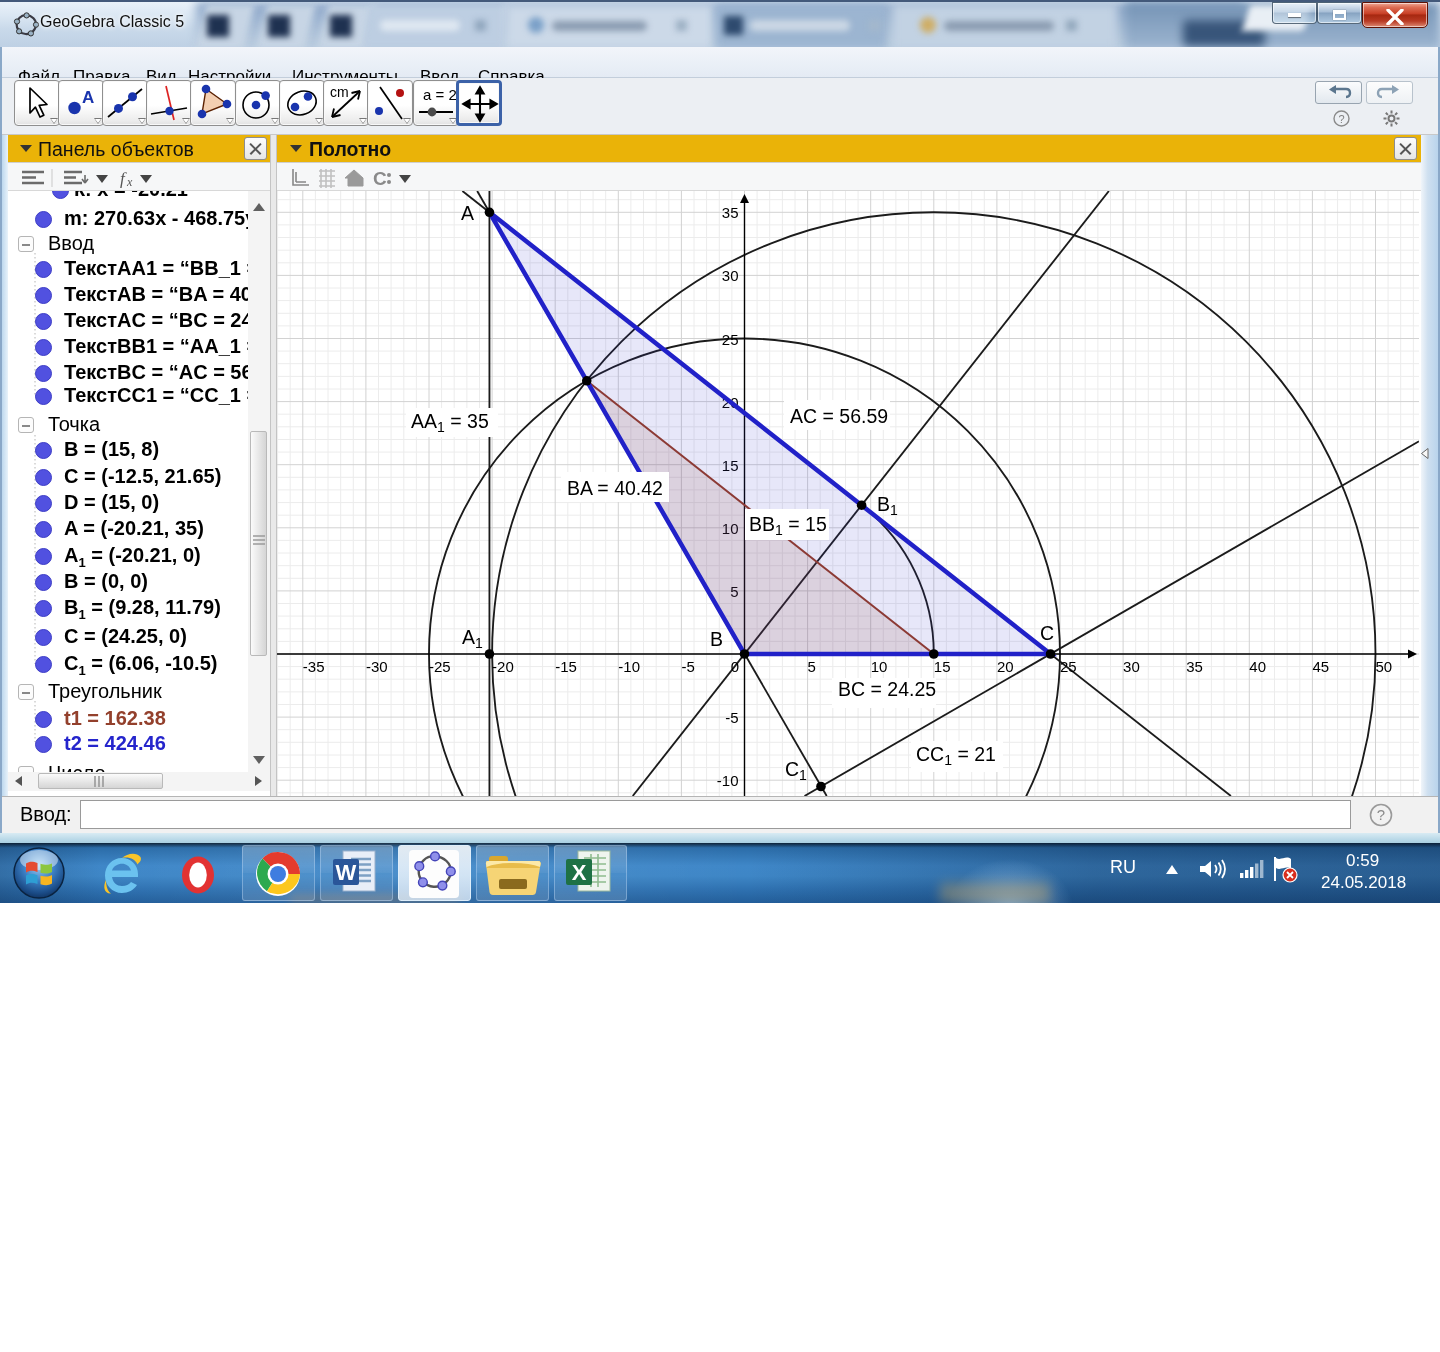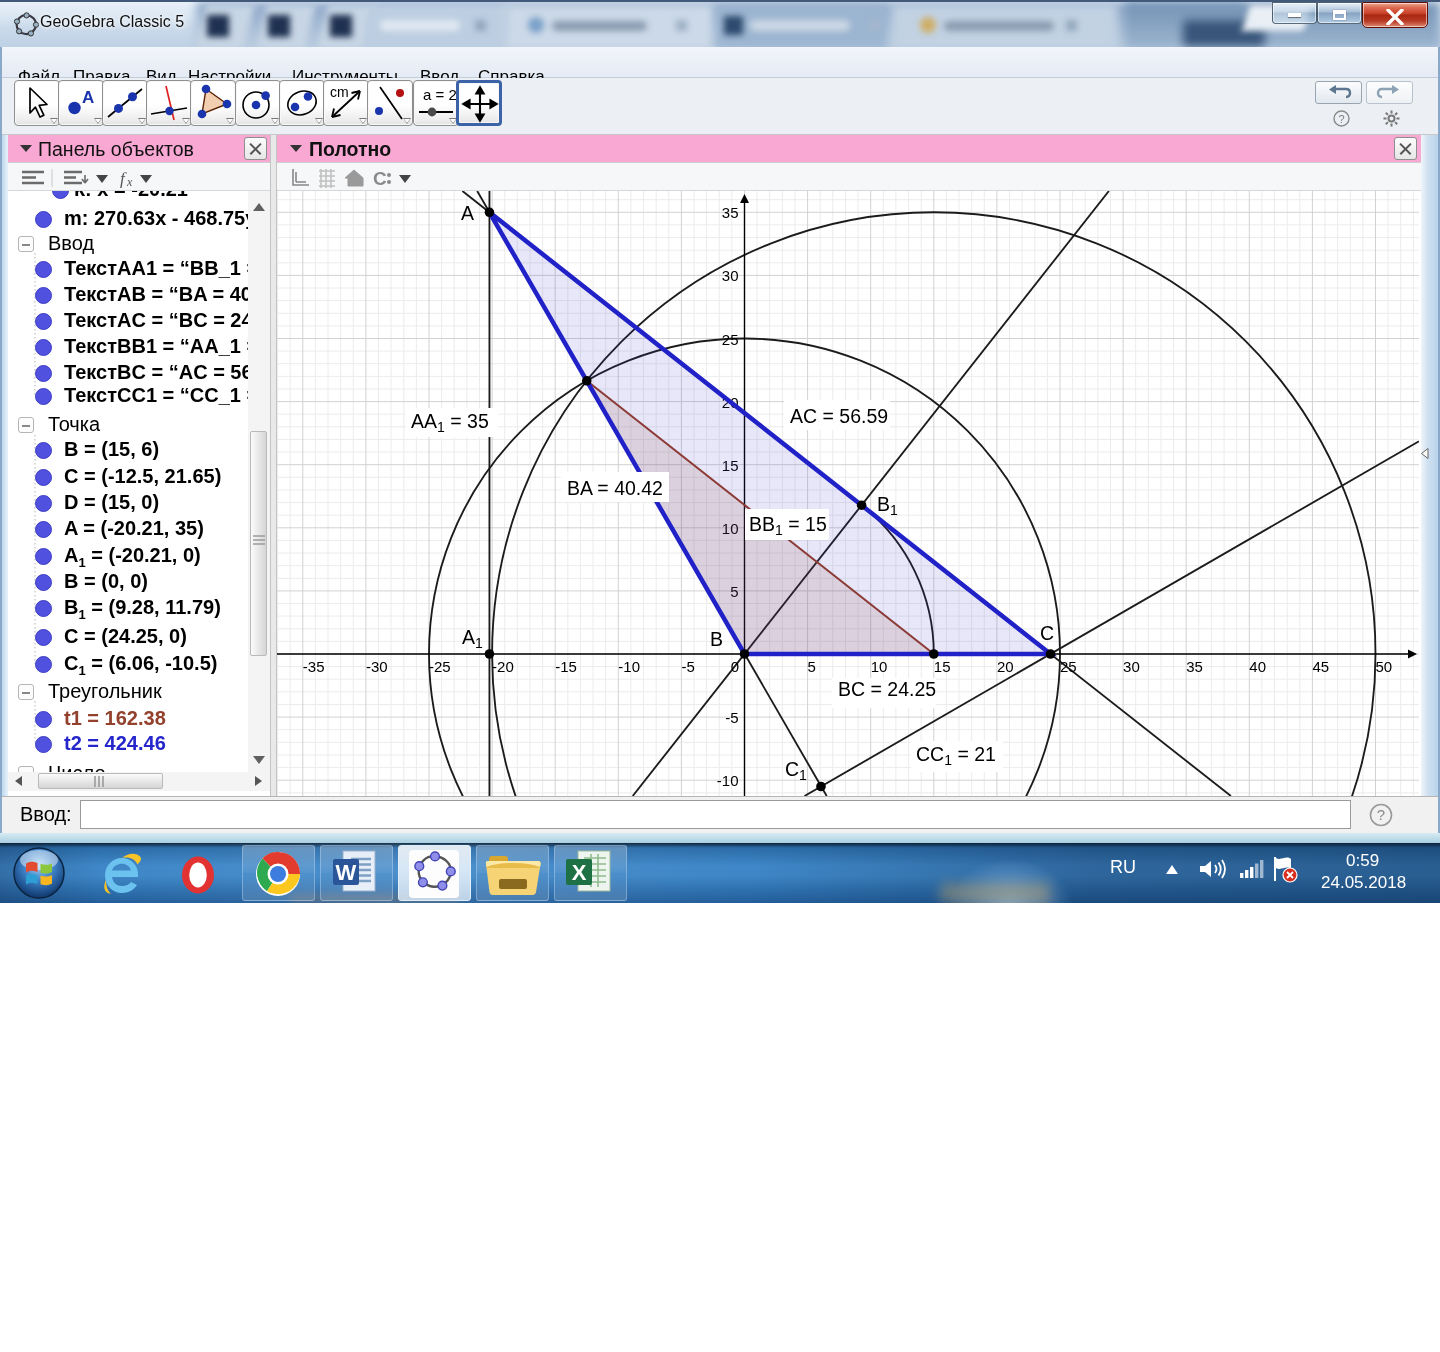--- a/index.html
+++ b/index.html
@@ -26,21 +26,21 @@
 
 #toolbar { position:absolute; left:2px; top:78px; width:1436px; height:57px; background:#eceff3; border-bottom:1px solid #c8c8c8; }
 .tbtn { position:absolute; top:2px; width:46px; height:46px; background:linear-gradient(180deg,#ffffff 55%,#ececec 90%,#e2e2e2); border:1px solid #8f8f8f; border-radius:4px; box-shadow:inset 0 0 0 1px #f8f8f8; }
 .tbtn svg { position:absolute; left:2px; top:2px; }
 .tbtn .dd { position:absolute; right:1px; bottom:1px; width:0; height:0; border-left:4.5px solid transparent; border-right:4.5px solid transparent; border-top:6px solid #777; }
 .tbtn .dd:after { content:""; position:absolute; left:-3px; top:-5.5px; width:0; height:0; border-left:3px solid transparent; border-right:3px solid transparent; border-top:4px solid #fff; }
 #tbsel { border:3px solid #3c62a8; }
 .rbtn { position:absolute; width:47px; height:23px; border:1px solid #98a4b0; border-radius:3px; background:linear-gradient(180deg,#fbfcfd,#e2e8ee); }
 
 
-.phead { position:absolute; top:135px; height:28px; background:#f9a8d4; border-bottom:1px solid #cfcfcf; font-size:19.5px; color:#111; }
+.phead { position:absolute; top:135px; height:28px; background:#eab308; border-bottom:1px solid #cfcfcf; font-size:19.5px; color:#111; }
 .ptri { position:absolute; width:0; height:0; border-left:6px solid transparent; border-right:6px solid transparent; border-top:7px solid #333; top:10px; }
 .xbtn { position:absolute; width:23px; height:23px; border:1px solid #8e8e8e; border-radius:3px; background:linear-gradient(180deg,#fdfdfd,#e6e6e6); }
 .xbtn:before, .xbtn:after { content:""; position:absolute; left:3px; top:10px; width:15px; height:1.6px; background:#555; }
 .xbtn:before { transform:rotate(45deg); }
 .xbtn:after { transform:rotate(-45deg); }
 
 
 .sbar { position:absolute; top:163px; height:28px; background:#f6f7f8; border-bottom:1px solid #d8d8d8; }
 
 
@@ -340,21 +340,21 @@
     <div class="trow" style="top:192px">
         <span class="tdot"></span>
         <span class="titem">ТекстCC1 = “CC_1 = 2</span>
       </div>
     <div class="trow" style="top:221px">
         <span class="tgminus"></span>
         <span class="tglabel">Точка</span>
       </div>
     <div class="trow" style="top:246px">
         <span class="tdot"></span>
-        <span class="titem">B = (15, 6)</span>
+        <span class="titem">B = (15, 8)</span>
       </div>
     <div class="trow" style="top:273px">
         <span class="tdot"></span>
         <span class="titem">C = (-12.5, 21.65)</span>
       </div>
     <div class="trow" style="top:299px">
         <span class="tdot"></span>
         <span class="titem">D = (15, 0)</span>
       </div>
     <div class="trow" style="top:325px">

